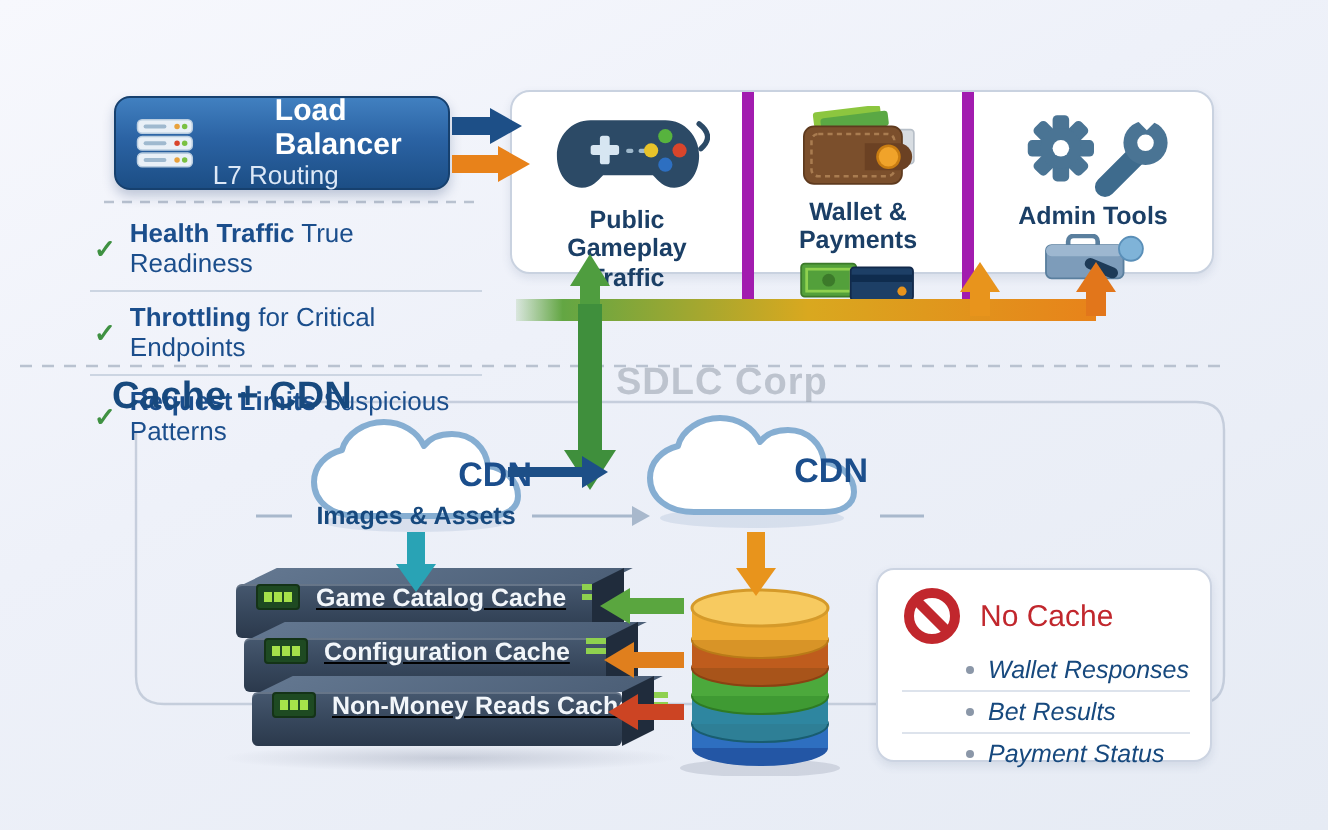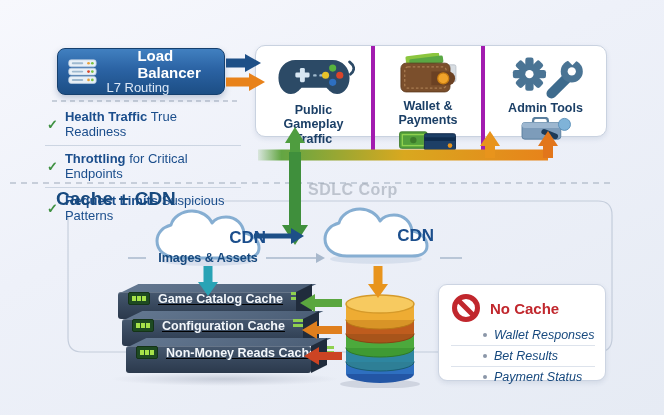--- a/index.html
+++ b/index.html
@@ -28,27 +28,27 @@
   .check-mark{color:#3f9142;font-weight:700;font-size:13px;}
   .check-bold{font-weight:700;}
 
   
   .traffic-panel{position:absolute;left:255px;top:45px;width:350px;height:90px;z-index:2;
     background:#fff;border:1px solid #c9d2e0;border-radius:10px;
     box-shadow:0 2px 5px rgba(60,80,120,.12);
     display:grid;grid-template-columns:115px 110px 125px;}
   .t-col{display:flex;flex-direction:column;align-items:center;justify-content:flex-start;
     padding-top:7px;position:relative;}
-  .t-col + .t-col{border-left:4px solid #a21caf;}
+  .t-col + .t-col{border-left:6px solid #a21caf;}
   .t-label{font-size:12.5px;font-weight:700;color:#1b3f66;text-align:center;line-height:1.15;margin-top:2px;}
   .t-dot{width:6px;height:6px;border-radius:50%;background:#1d4f87;margin-top:5px;}
   .sub-ico{margin-top:2px;}
 
   
-  .watermark{position:absolute;left:308px;top:181px;z-index:1;font-size:16px;font-weight:700;
+  .watermark{position:absolute;left:308px;top:181px;z-index:1;font-size:19px;font-weight:700;
     color:rgba(150,158,172,.55);letter-spacing:.5px;}
 
   
   .cache-title{position:absolute;left:56px;top:188px;z-index:2;font-size:19px;font-weight:700;color:#17497e;}
   .cloud{position:absolute;width:116px;height:58px;z-index:2;}
   .cloud-label{position:absolute;left:0;right:0;top:20px;text-align:right;
     font-size:17px;font-weight:700;color:#1b4e8c;}
   .cloud1{left:150px;top:208px;}
   .cloud2{left:318px;top:206px;}
   .caption{position:absolute;z-index:2;font-size:12.5px;font-weight:700;color:#17497e;text-align:center;}
@@ -77,21 +77,21 @@
     background:radial-gradient(ellipse at center,rgba(90,100,125,.25),rgba(90,100,125,0) 70%);}
 
   
   .db{position:absolute;left:338px;top:286px;z-index:3;}
 
   
   .nc-panel{position:absolute;left:438px;top:284px;width:168px;height:97px;z-index:3;
     background:#fff;border:1px solid #ccd4e2;border-radius:9px;
     box-shadow:0 2px 5px rgba(60,80,120,.12);box-sizing:border-box;padding:8px 10px 6px 12px;}
   .nc-head{display:flex;align-items:center;gap:9px;}
-  .nc-title{font-size:15px;font-weight:700;color:#c1272d;}
+  .nc-title{font-size:15px;font-weight:400;color:#c1272d;}
   .nc-items{margin-top:2px;}
   .nc-item{display:flex;align-items:center;gap:7px;padding:3px 0 3px 32px;
     font-size:12.5px;font-weight:400;font-style:italic;color:#17497e;}
   .nc-item.u{border-bottom:1px solid #dde3ec;}
   .nc-dot{width:4px;height:4px;border-radius:50%;background:#8b97a8;flex:none;}
 </style>
 </head>
 <body>
 
 <div class="stage">

